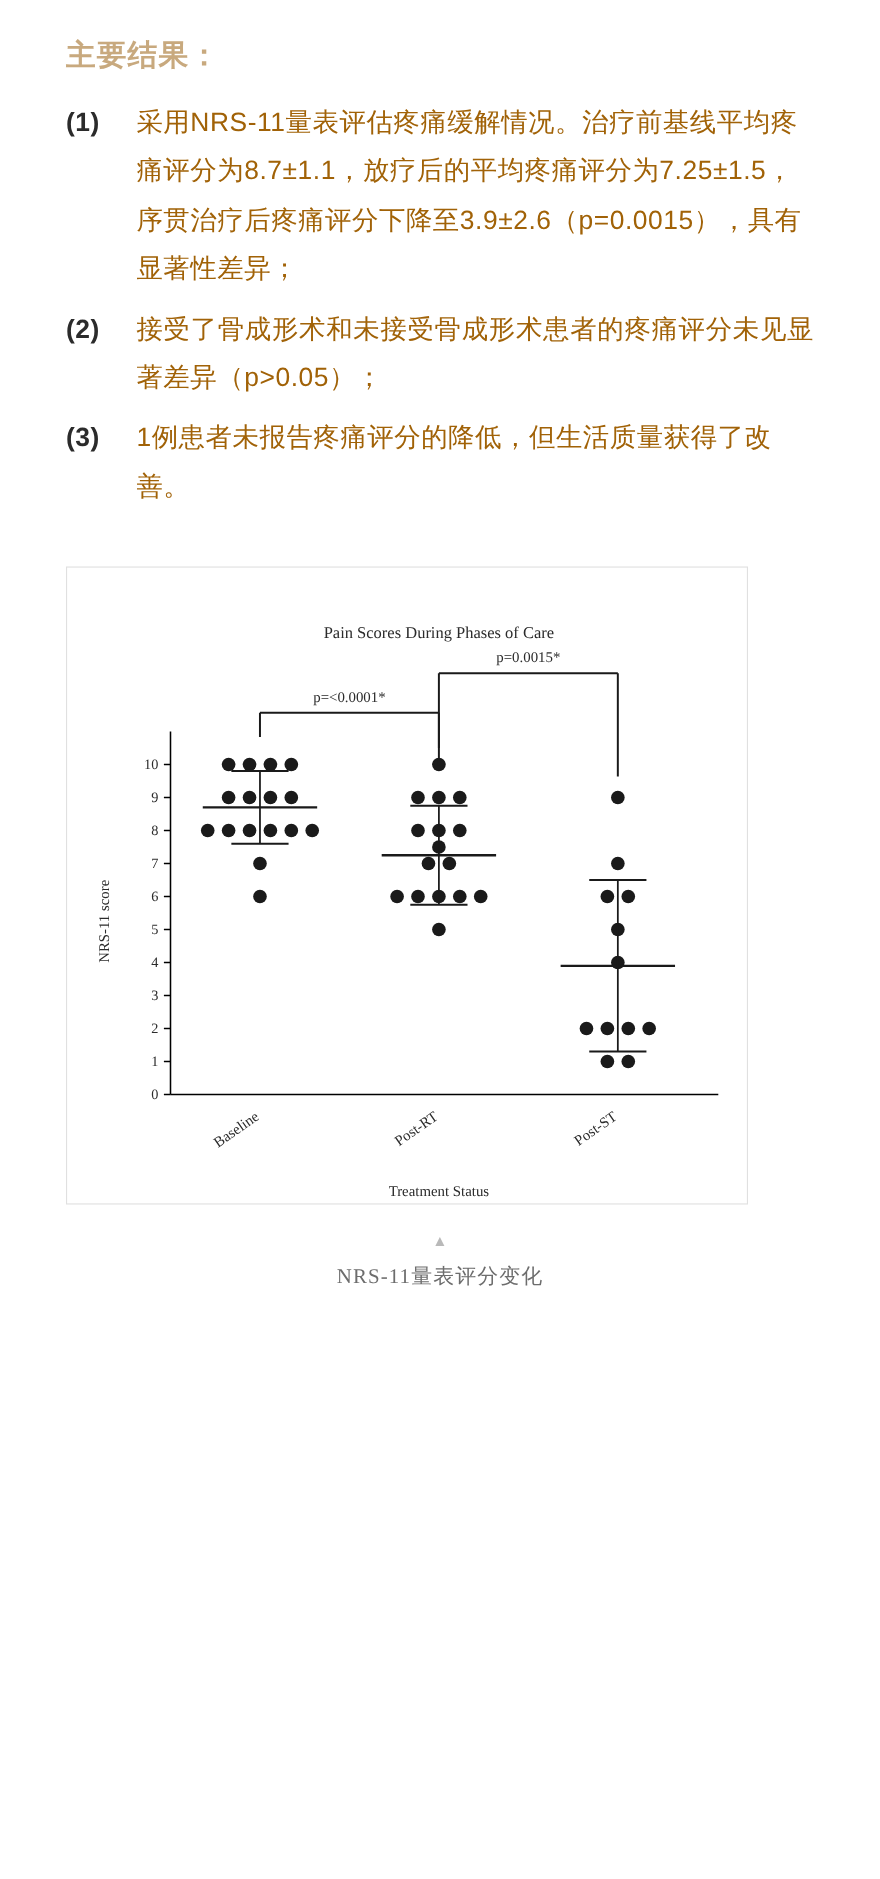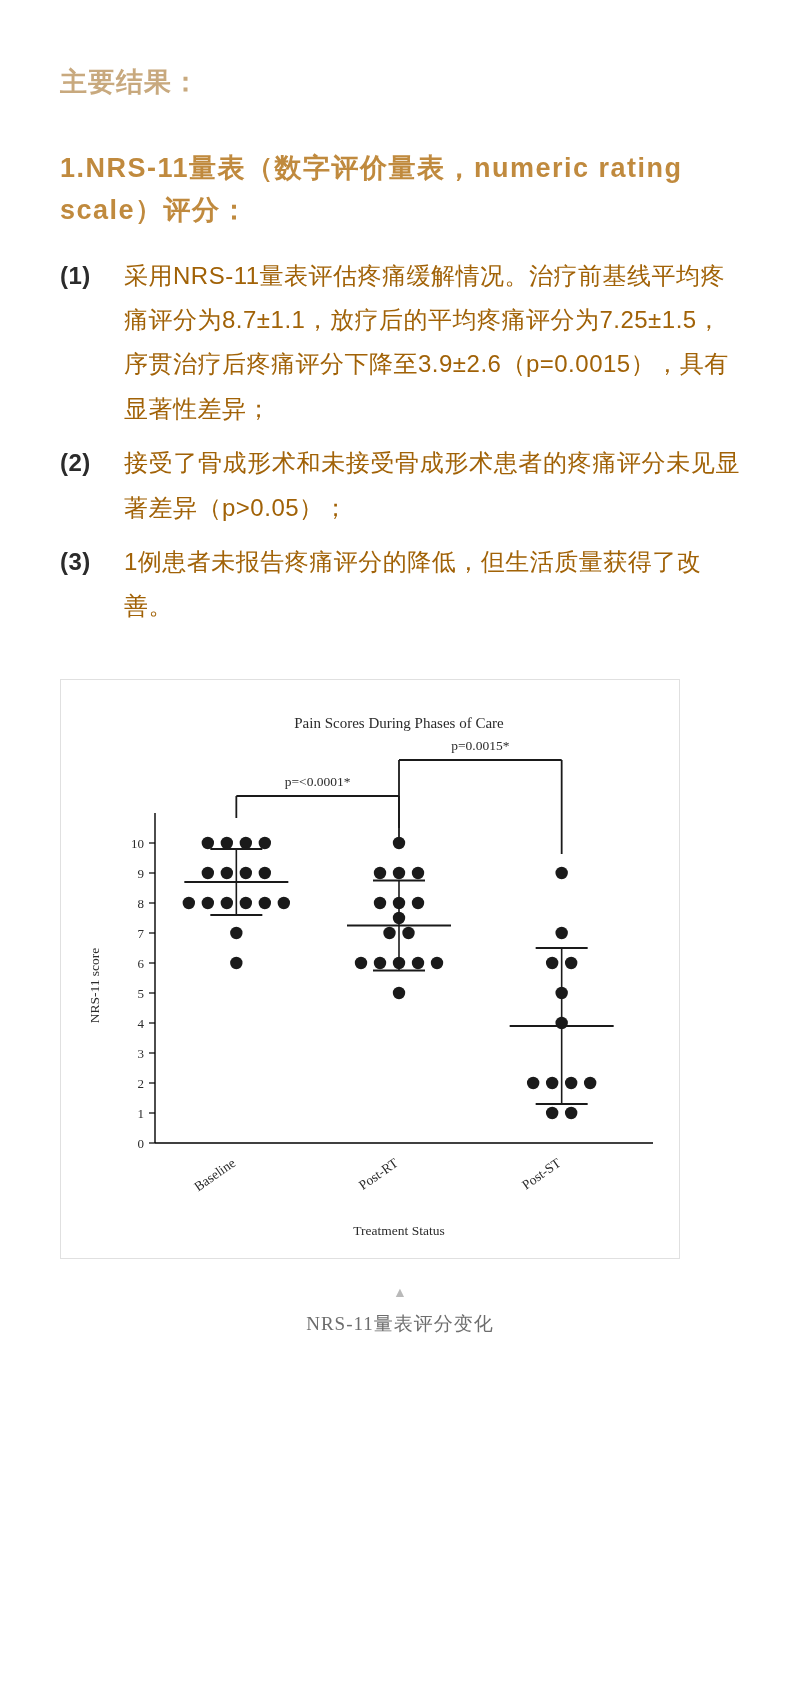--- a/index.html
+++ b/index.html
@@ -14,21 +14,20 @@
     color: #222;
     position: relative;
     overflow: hidden;
   }
   .page {
     width: 800px;
     height: 1256px;
     box-sizing: border-box;
     padding: 0 60px;
     position: relative;
-    margin-top: 32px;
   }
   .section-title {
     font-size: 27px;
     font-weight: bold;
     color: #c8a97e;
     letter-spacing: 1px;
     padding-top: 32px;
   }
   .heading {
     font-size: 27px;
@@ -65,21 +64,21 @@
     flex: 1 1 auto;
   }
   .ptext.justify {
     text-align: justify;
     text-align-last: left;
   }
   .figure-wrap {
     margin-top: 50px;
     border: 1px solid #e0e0e0;
     background: #fff;
-    padding: 8px 4px 10px 4px;
+    padding: 24px 4px 10px 4px;
     width: 620px;
     height: 580px;
     box-sizing: border-box;
     position: relative;
   }
   .caption-arrow {
     text-align: center;
     color: #b9b9b9;
     font-size: 14px;
     margin-top: 26px;
@@ -120,21 +119,20 @@
     fill: #2b2b2b;
   }
 </style>
 </head>
 <body>
 
 <div class="page">
 
   <div class="section-title">主要结果：</div>
 
-  <div class="heading">1.NRS-11量表（数字评价量表，numeric rating scale）评分：</div>
 
   <ol class="points">
     <li>
       <span class="num">(1)</span>
       <span class="ptext">采用NRS-11量表评估疼痛缓解情况。治疗前基线平均疼痛评分为8.7±1.1，放疗后的平均疼痛评分为7.25±1.5，序贯治疗后疼痛评分下降至3.9±2.6（p=0.0015），具有显著性差异；</span>
     </li>
     <li>
       <span class="num">(2)</span>
       <span class="ptext justify">接受了骨成形术和未接受骨成形术患者的疼痛评分未见显著差异（p&gt;0.05）；</span>
     </li>

